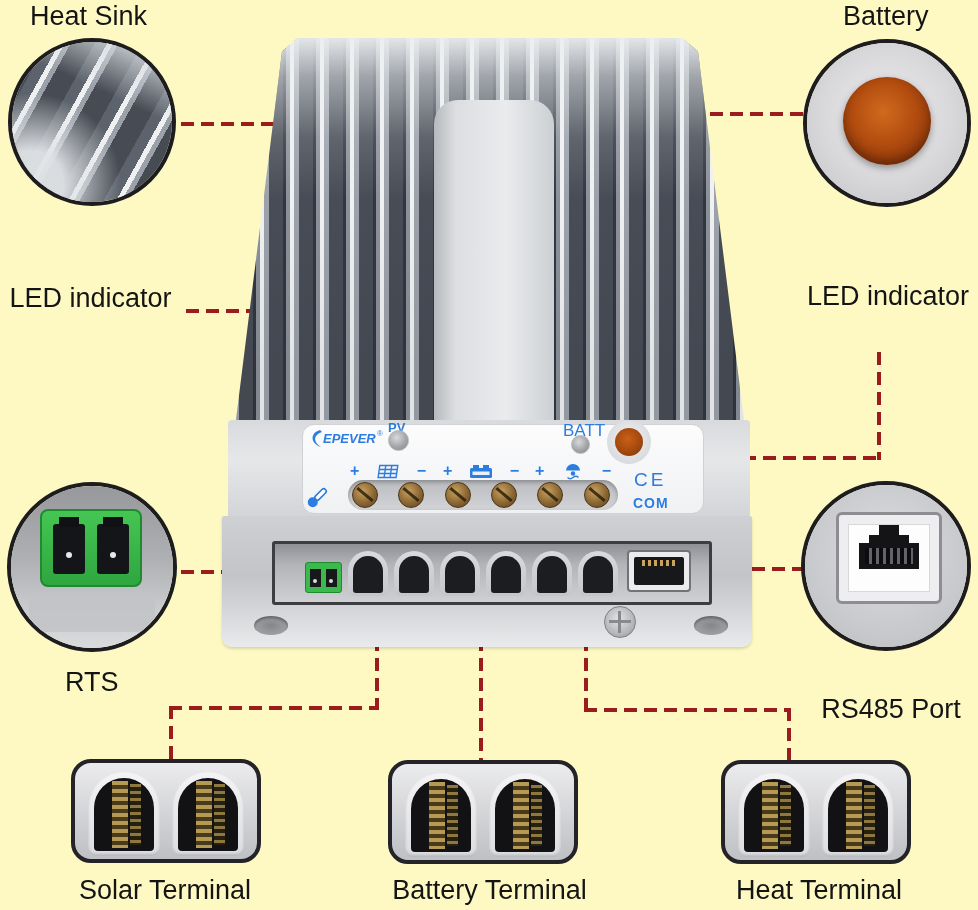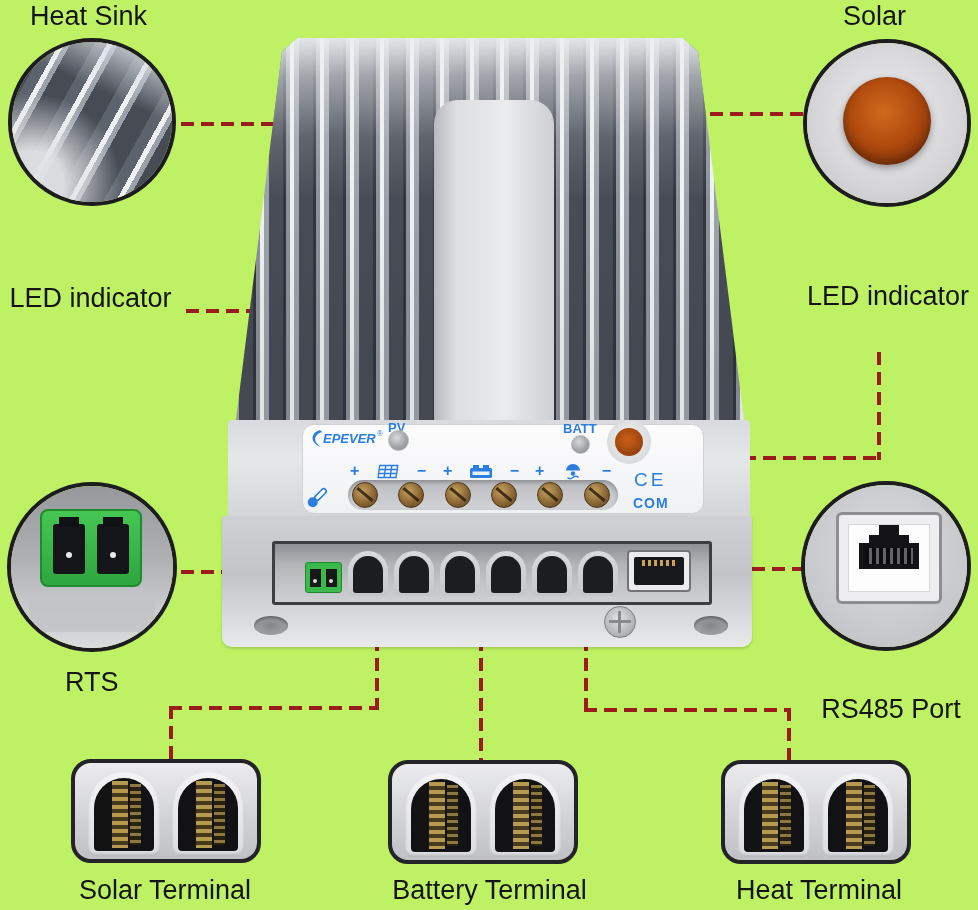--- a/index.html
+++ b/index.html
@@ -1,21 +1,21 @@
 <!DOCTYPE html>
 <html><head>
 <meta charset="utf-8">
 <style>
   :root{
     --red:#9a1c1c;
     --blue:#2b7de0;
     --ink:#141414;
   }
   html,body{margin:0;padding:0;background:#fff;}
-  .stage{position:relative;width:978px;height:910px;background:#bef264;overflow:hidden;
+  .stage{position:relative;width:978px;height:910px;background:#fef9c3;overflow:hidden;
          font-family:"Liberation Sans", sans-serif;color:var(--ink);}
   .label{position:absolute;font-size:27px;line-height:33px;color:var(--ink);white-space:nowrap;}
   .label.center{text-align:center;white-space:normal;}
 
   
   .dash-h{position:absolute;height:4px;
     background:repeating-linear-gradient(90deg,var(--red) 0 13px,transparent 13px 20px);}
   .dash-v{position:absolute;width:4px;
     background:repeating-linear-gradient(180deg,var(--red) 0 13px,transparent 13px 20px);}
   .dash-diag{position:absolute;height:4px;transform-origin:0 50%;
@@ -123,21 +123,21 @@
     background:repeating-linear-gradient(180deg,#b79a52 0 4px,#473a1d 4px 8px);}
   .spring2{position:absolute;left:60%;top:8%;width:18%;height:84%;
     background:repeating-linear-gradient(180deg,#8f7840 0 3px,#26200f 3px 7px);}
 </style>
 </head>
 <body>
 
 <div class="stage">
 
   <div class="label" style="left:30px;top:0px;">Heat Sink</div>
-  <div class="label" style="left:843px;top:0px;">Solar</div>
+  <div class="label" style="left:843px;top:0px;">Battery</div>
 
   <div class="label center" style="left:0px;top:282px;width:181px;">
     <div>LED indicator</div>
   </div>
 
   <div class="label center" style="left:797px;top:280px;width:182px;">
     <div>LED indicator</div>
   </div>
 
   <div class="label" style="left:65px;top:666px;">RTS</div>
@@ -182,21 +182,21 @@
 
   <svg style="position:absolute;left:308px;top:428px;" width="80" height="22" viewBox="0 0 80 22">
     <path d="M12 2 C2 5 2 15 13 19 C5 14 5 7 14 4 Z" fill="#2b7de0"></path>
     <text x="15" y="15" font-size="13" font-style="italic" font-weight="bold" fill="#2b7de0">EPEVER</text>
     <text x="69" y="8" font-size="8" fill="#2b7de0">®</text>
   </svg>
 
   <div class="blue-text" style="left:388px;top:420px;font-size:13px;font-weight:bold;">PV</div>
   <div class="led" style="left:388px;top:430px;width:21px;height:21px;"></div>
 
-  <div class="blue-text" style="left:563px;top:421px;font-size:13px;font-weight:bold;">BATT</div>
+  <div class="blue-text" style="left:563px;top:421px;font-size:17px;font-weight:normal;">BATT</div>
   <div class="led" style="left:571px;top:435px;width:19px;height:19px;"></div>
 
   <div class="panel-button-housing">
     <div class="panel-button"></div>
   </div>
 
   <div class="pm-group" style="left:350px;">
     <span>+</span>
     <svg width="24" height="15" viewBox="0 0 24 15">
       <g transform="skewX(-8)" stroke="#2b7de0" stroke-width="1.4" fill="none">

